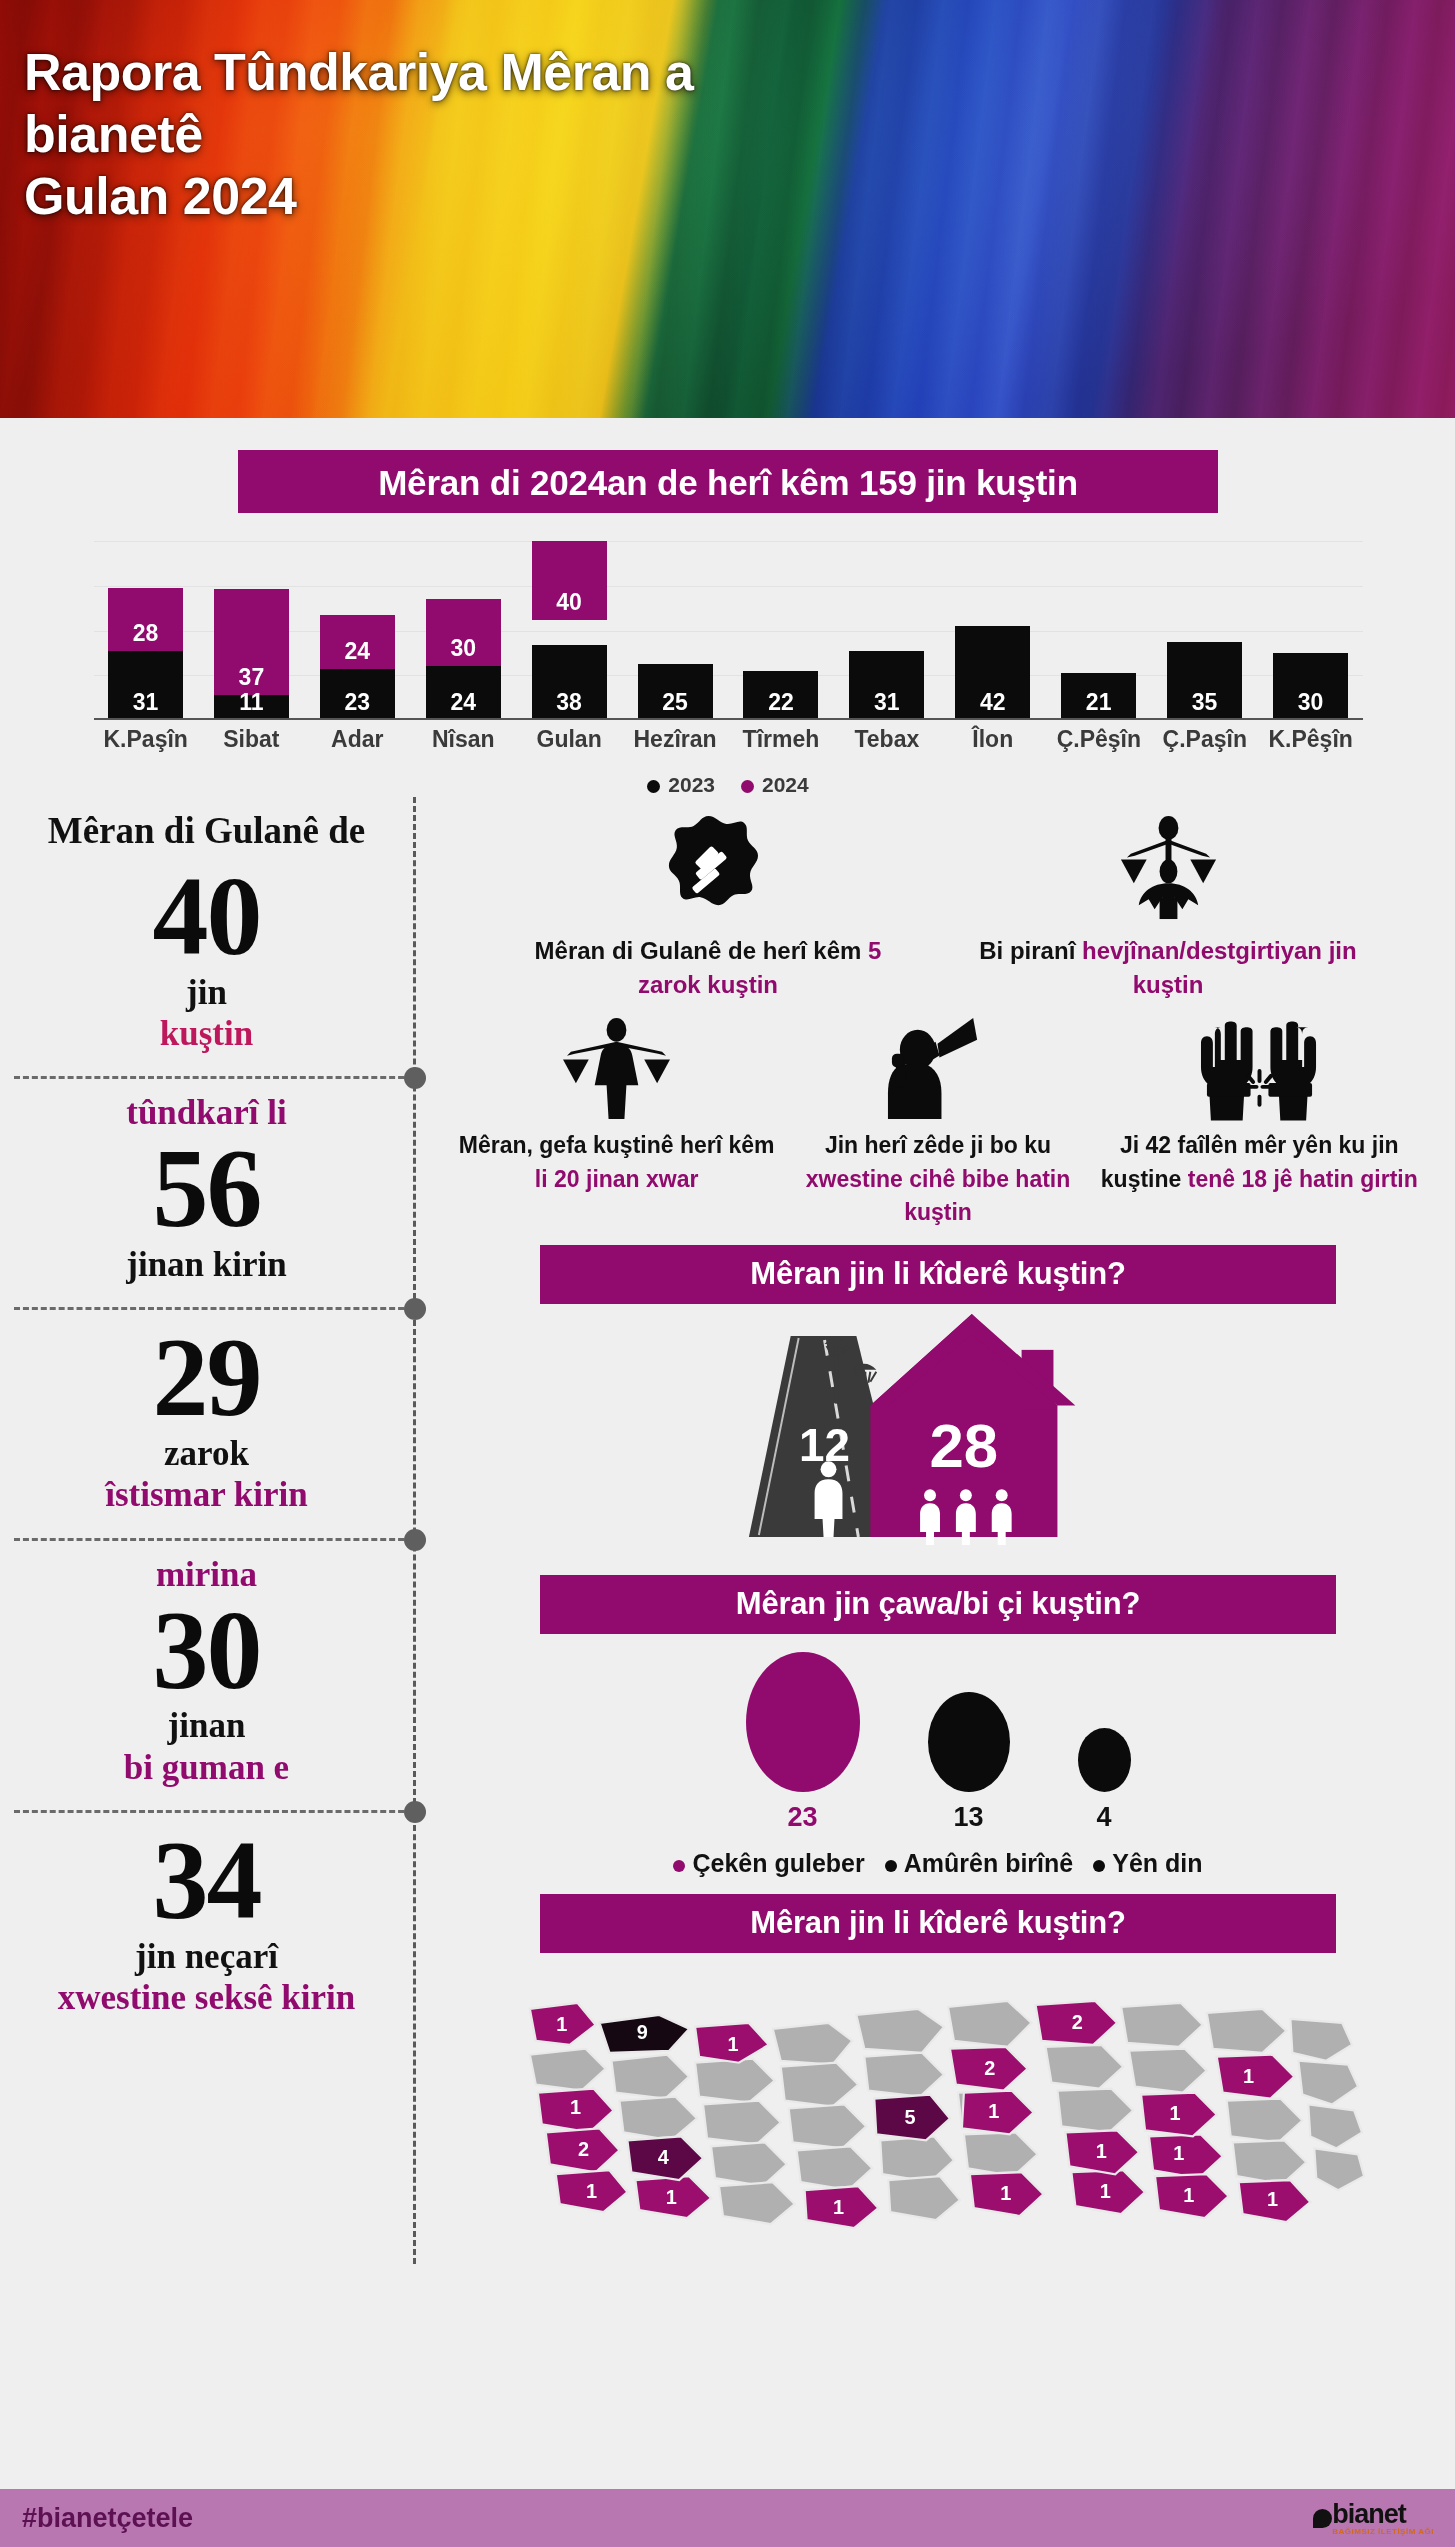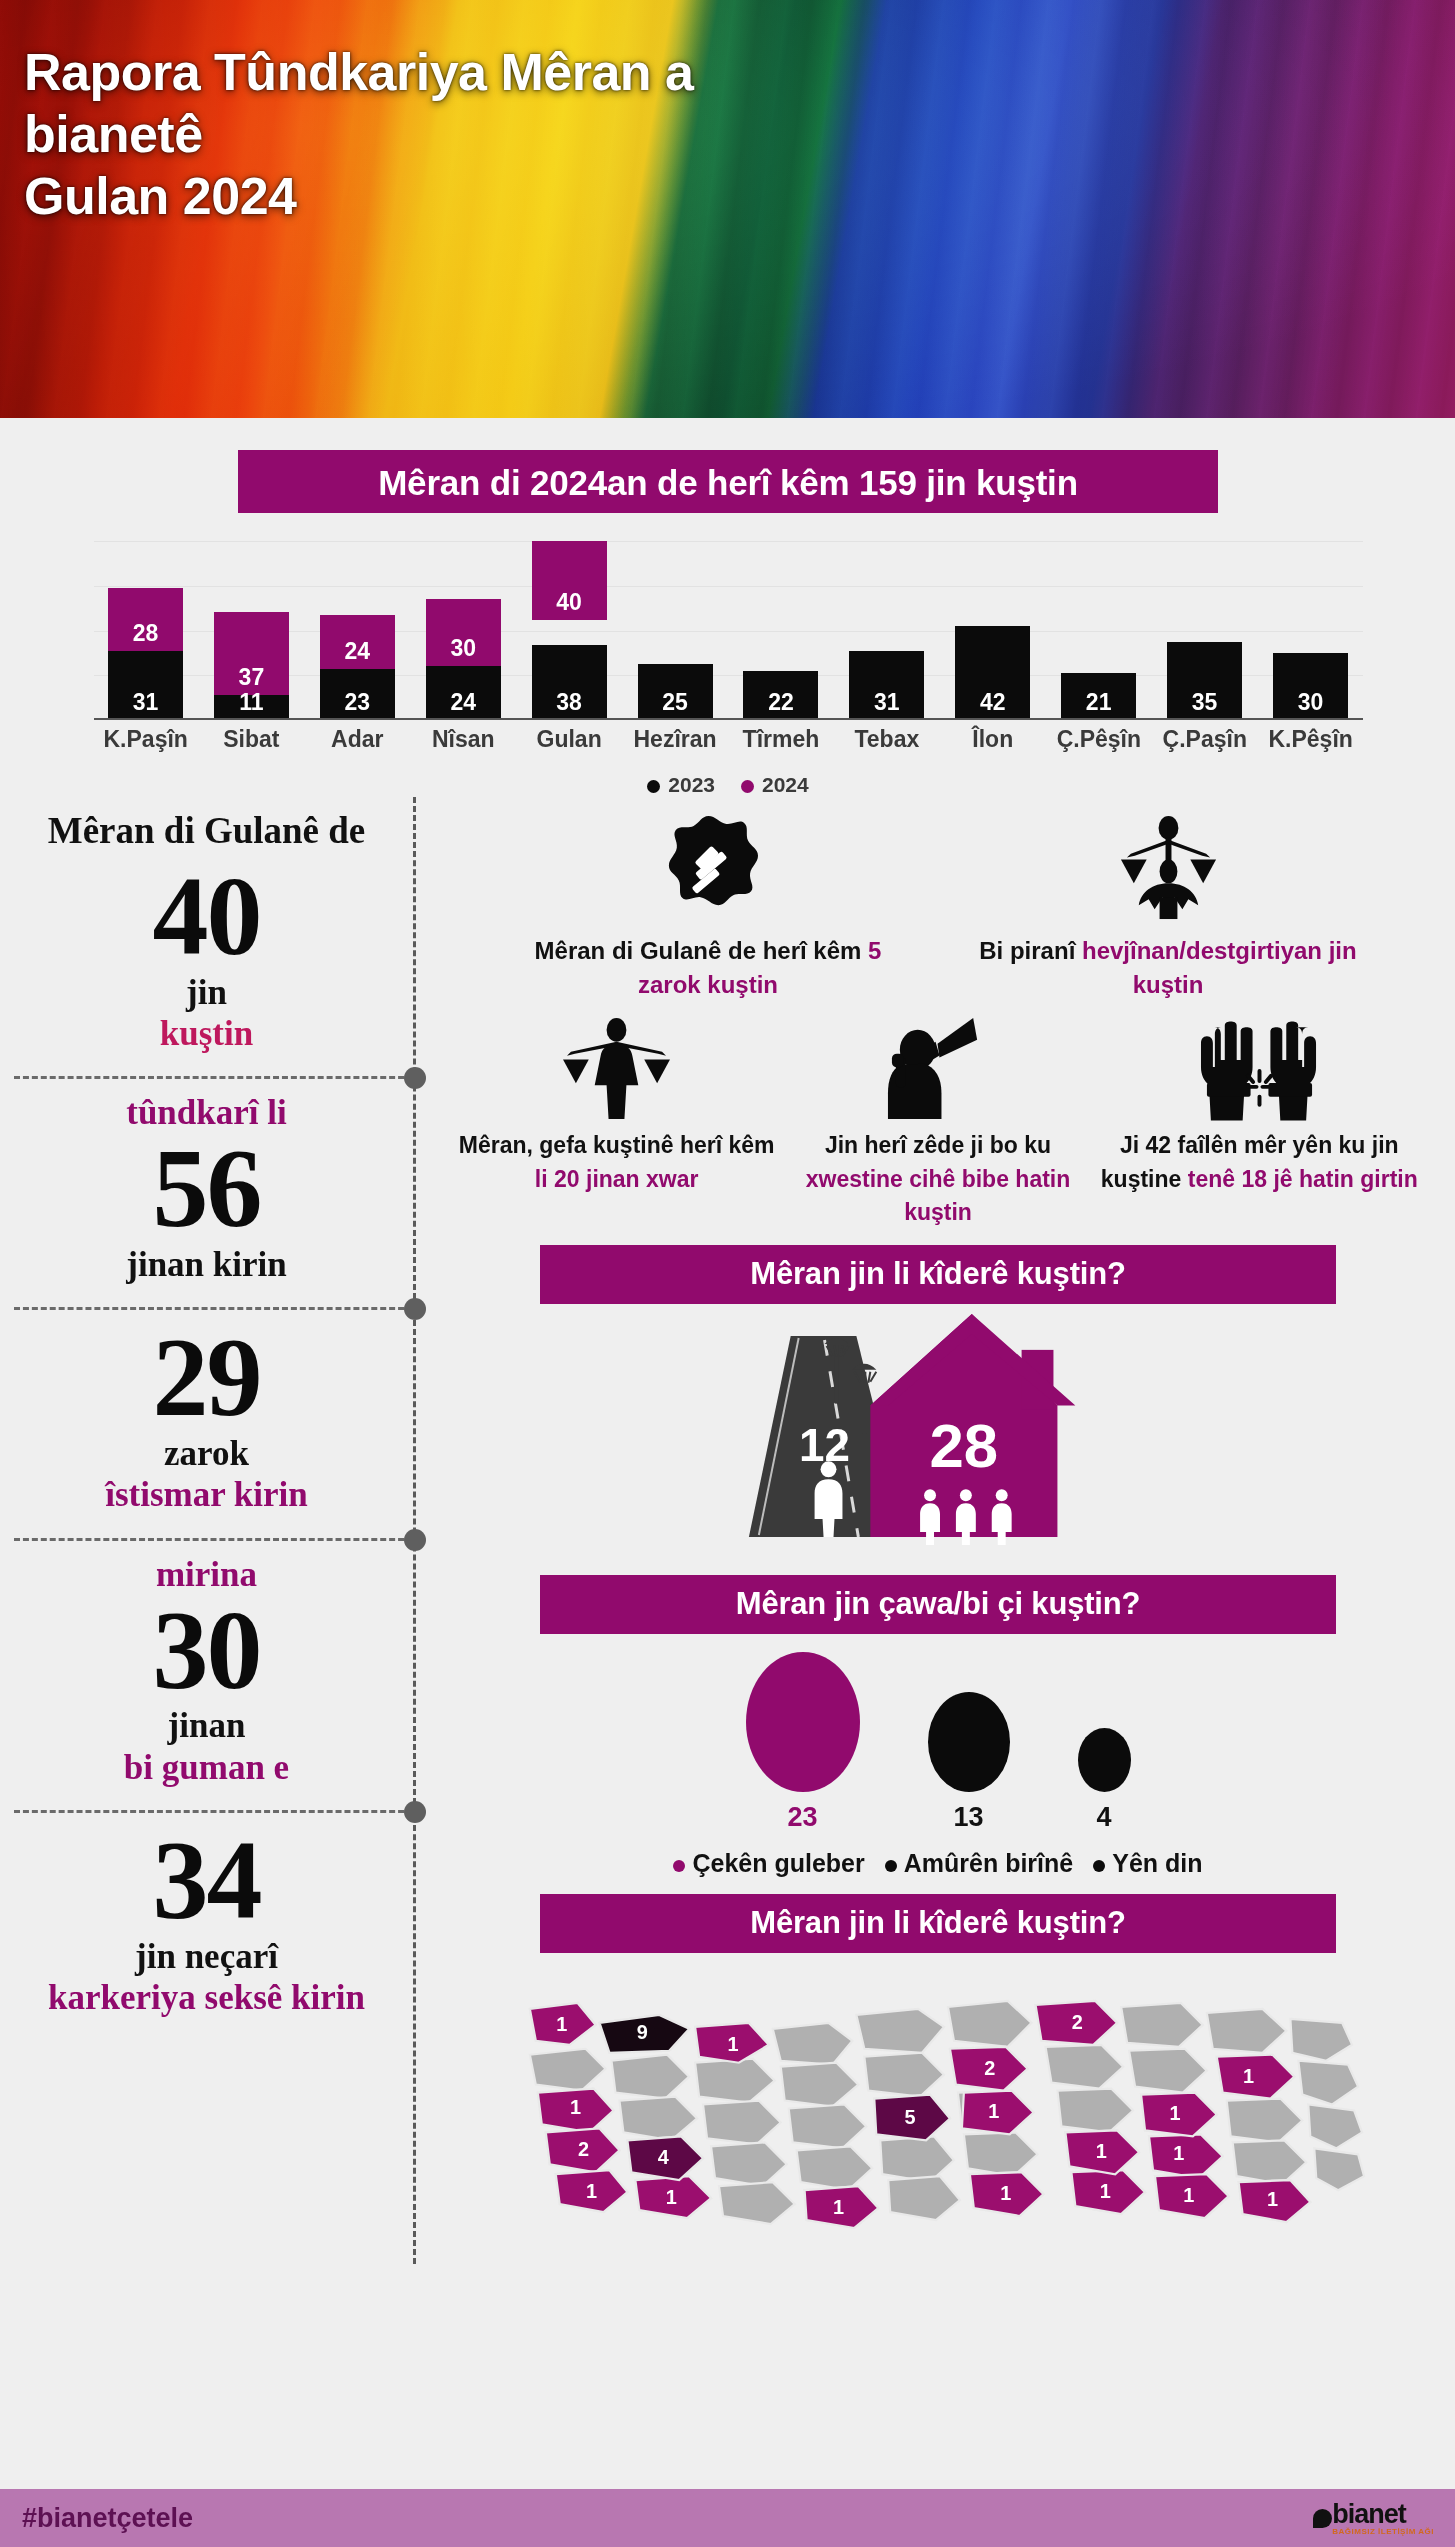--- a/index.html
+++ b/index.html
@@ -192,21 +192,21 @@
     <div class="bars" id="bars">
         <div class="barcol">
           <div class="seg y24" style="height: 63px;">
             <span>28</span>
           </div>
           <div class="seg y23" style="height: 69px;">
             <span>31</span>
           </div>
         </div>
         <div class="barcol">
-          <div class="seg y24" style="height: 83px; padding-left: 40px;">
+          <div class="seg y24" style="height: 106px; padding-left: 40px;">
             <span>37</span>
           </div>
           <div class="seg y23" style="height: 24.6px;">
             <span>11</span>
           </div>
         </div>
         <div class="barcol">
           <div class="seg y24" style="height: 54px;">
             <span>24</span>
           </div>
@@ -333,21 +333,21 @@
     <div class="tl-sep">
         <div class="dash"></div>
         <div class="dot"></div>
       </div>
 
     <div class="tl-item">
       <div class="big">34</div>
       <div class="sub">
         <span>jin neçarî</span>
       </div>
-      <div class="sub mg" style="color:#910a6d">karkeriya seksê kirin</div>
+      <div class="sub mg" style="color:#910a6d">xwestine seksê kirin</div>
     </div>
   </div>
 
   <div class="rightcol">
 
     <div class="icon-grid2">
       <div class="icon-card">
         <div class="svgbox">
           <svg width="101" height="111" viewBox="0 0 102 112">
             <path fill="#0b0b0b" d="M51 2c7 0 11 7 18 8s13-5 18-1 1 12 4 18 10 8 10 15-7 11-8 18 5 13 1 18-12 1-18 4-8 10-15 10-11-7-18-8-13 5-18 1-1-12-4-18-10-8-10-15 7-11 8-18-5-13-1-18 12-1 18-4S44 2 51 2z"></path>

